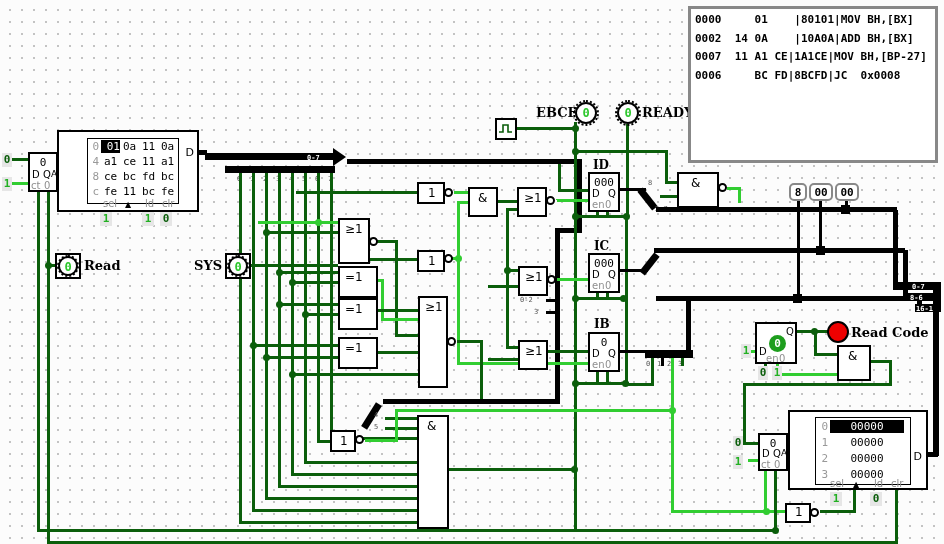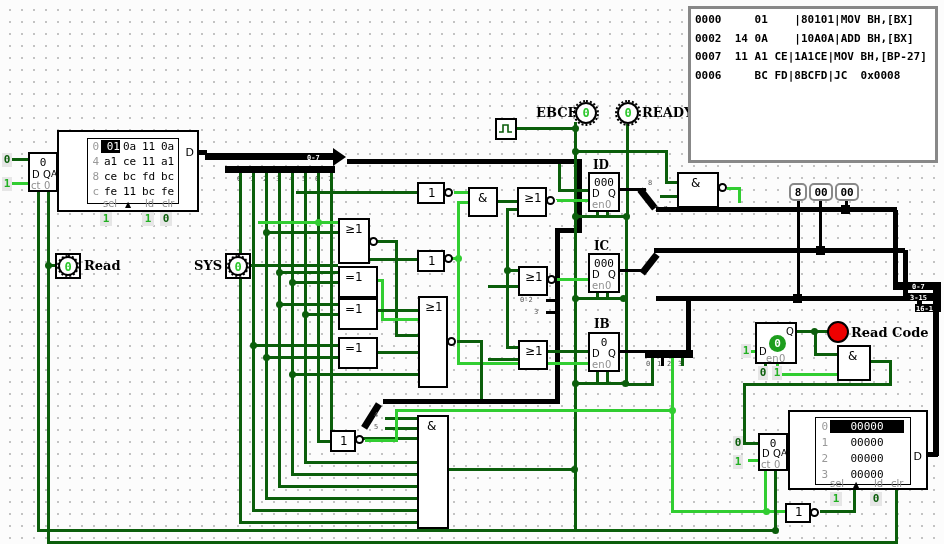--- a/index.html
+++ b/index.html
@@ -178,21 +178,21 @@
   <div class="w bk" style="left:686px;top:300px;width:5px;height:51px"></div>
   <div class="dk" style="left:793px;top:294px"></div>
 
   <div class="w bk" style="left:797px;top:201px;width:3px;height:97px"></div>
   <div class="w bk" style="left:819px;top:201px;width:3px;height:49px"></div>
   <div class="w bk" style="left:845px;top:201px;width:3px;height:8px"></div>
 
   <div class="w bk" style="left:893px;top:282px;width:48px;height:8px"></div>
   <span class="btiny" style="left:912px;top:283px">0-7</span>
   <div class="w bk" style="left:905px;top:293px;width:36px;height:8px"></div>
-  <span class="btiny" style="left:910px;top:294px">3-15</span>
+  <span class="btiny" style="left:910px;top:294px">8-6</span>
   <div class="w bk" style="left:915px;top:304px;width:26px;height:8px"></div>
   <span class="btiny" style="left:916px;top:305px">16-19</span>
   <div class="w bk" style="left:933px;top:282px;width:8px;height:30px"></div>
   <div class="w bk" style="left:933px;top:310px;width:6px;height:146px"></div>
   <div class="w bk" style="left:928px;top:452px;width:10px;height:5px"></div>
 
   <div class="w bk" style="left:620px;top:350px;width:27px;height:3px"></div>
   <div class="w bk" style="left:645px;top:350px;width:48px;height:8px"></div>
   <span class="tiny" style="left:646px;top:360px">0</span>
   <span class="tiny" style="left:657px;top:360px">1</span>

